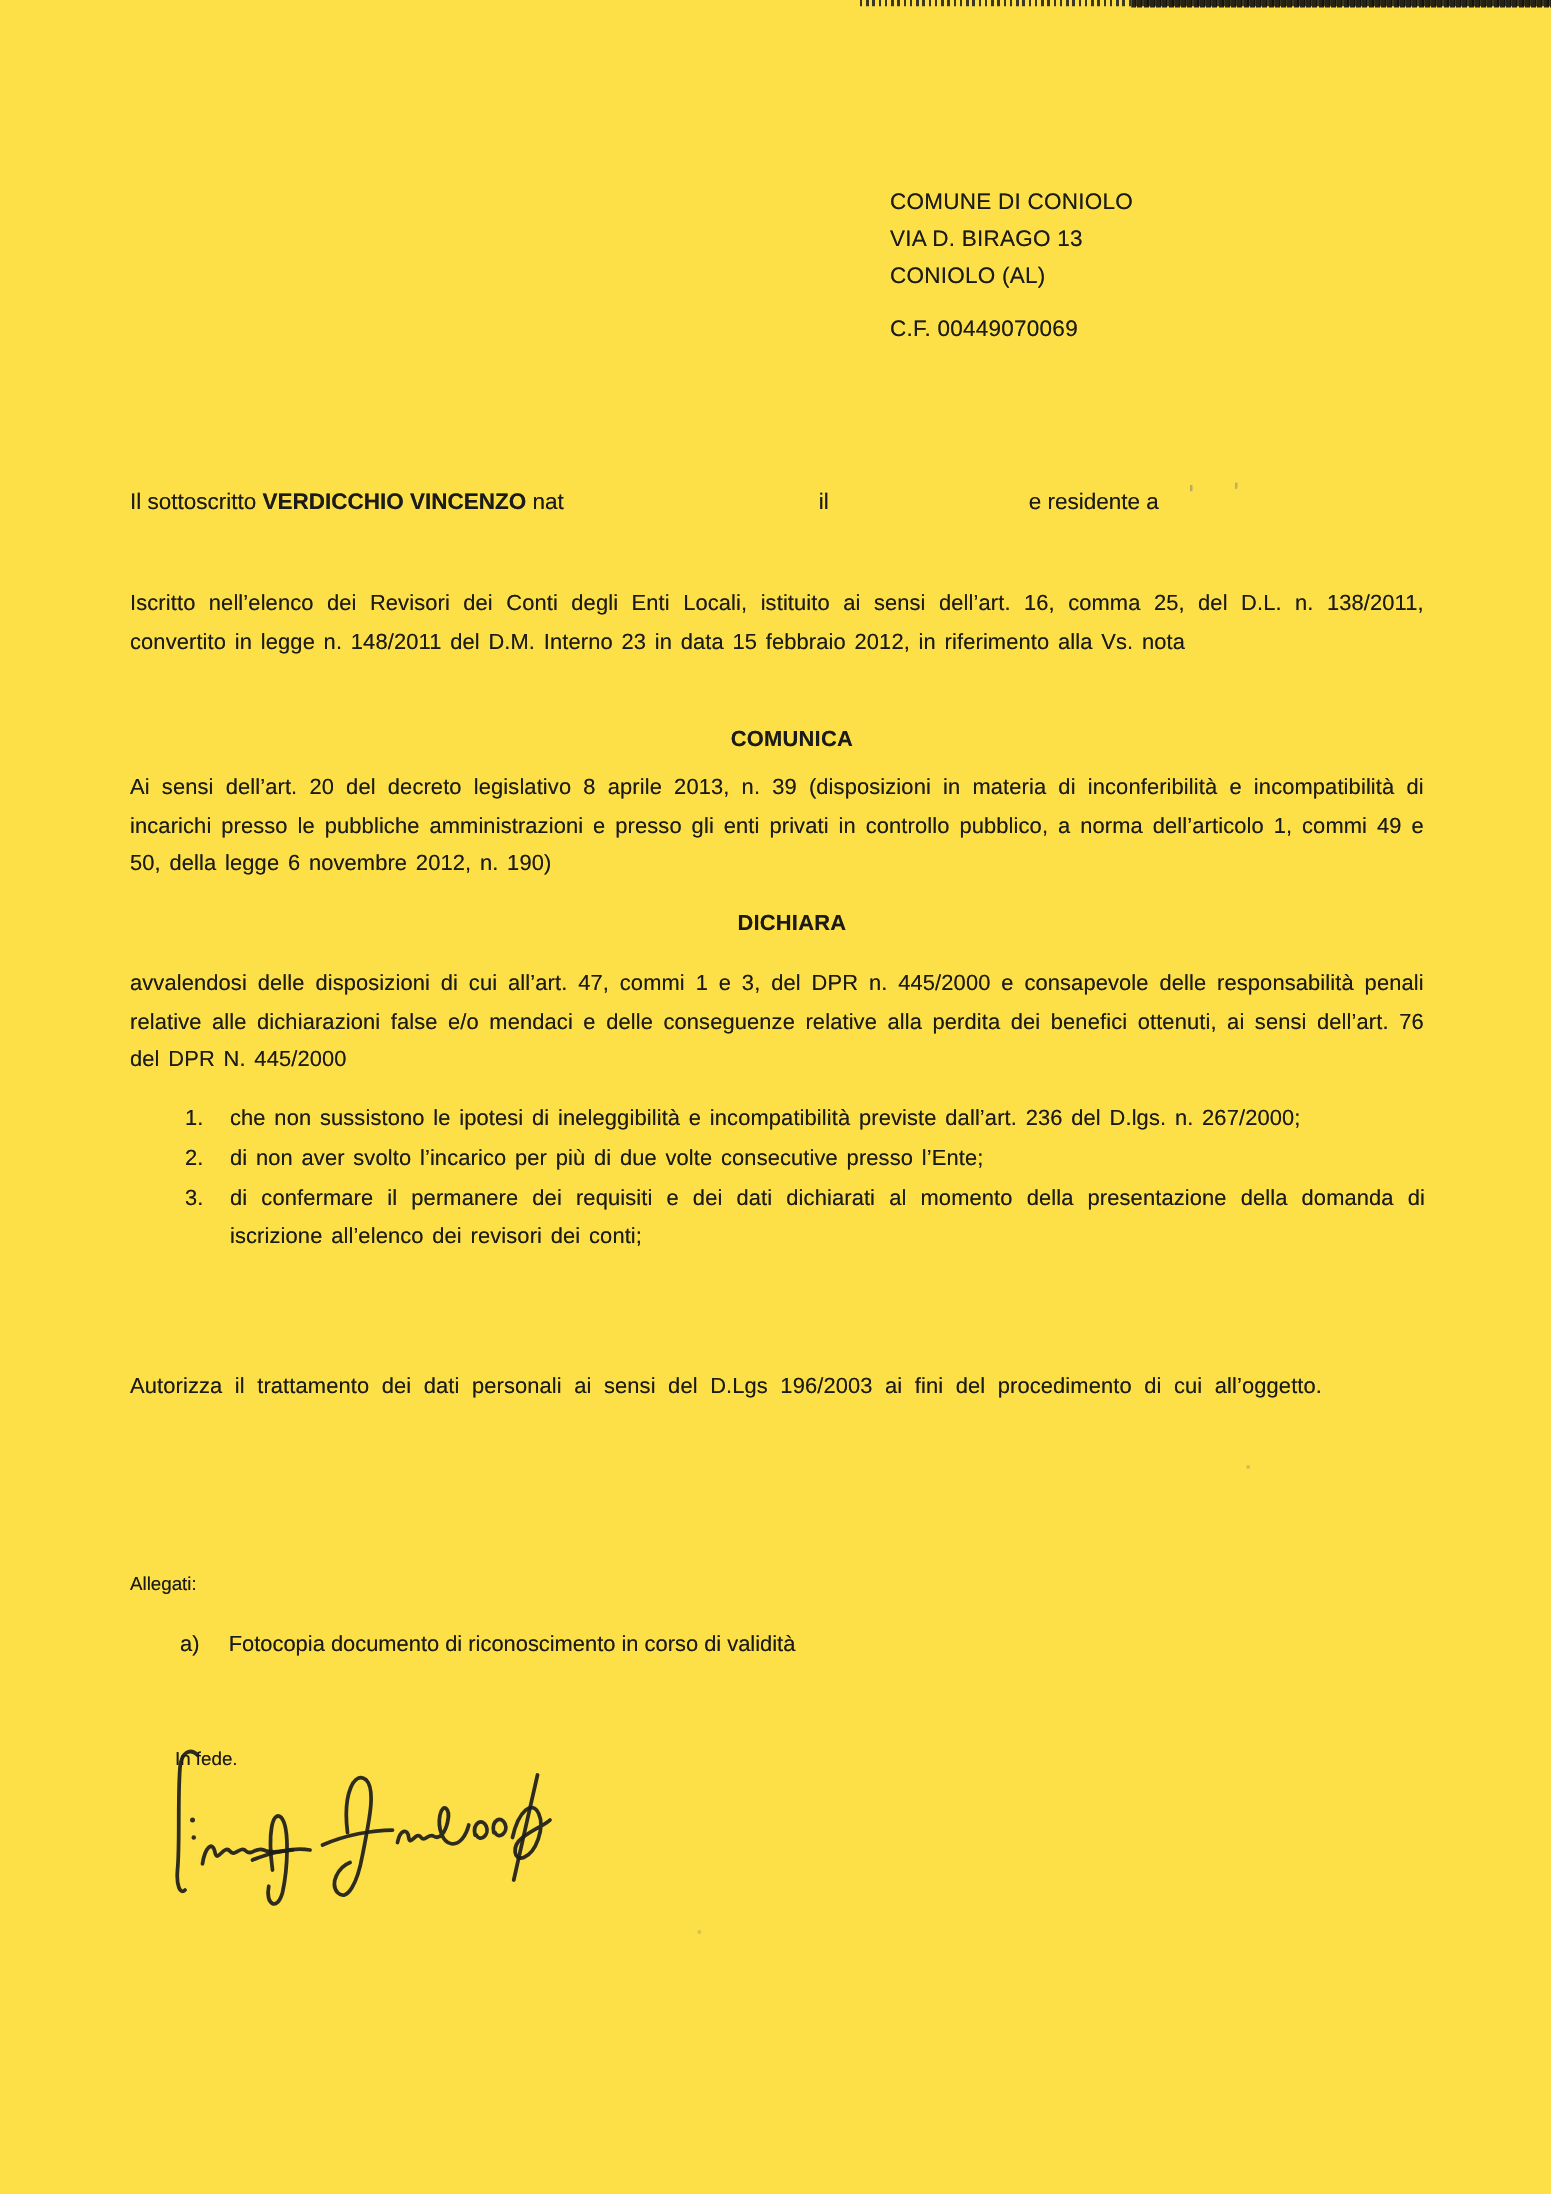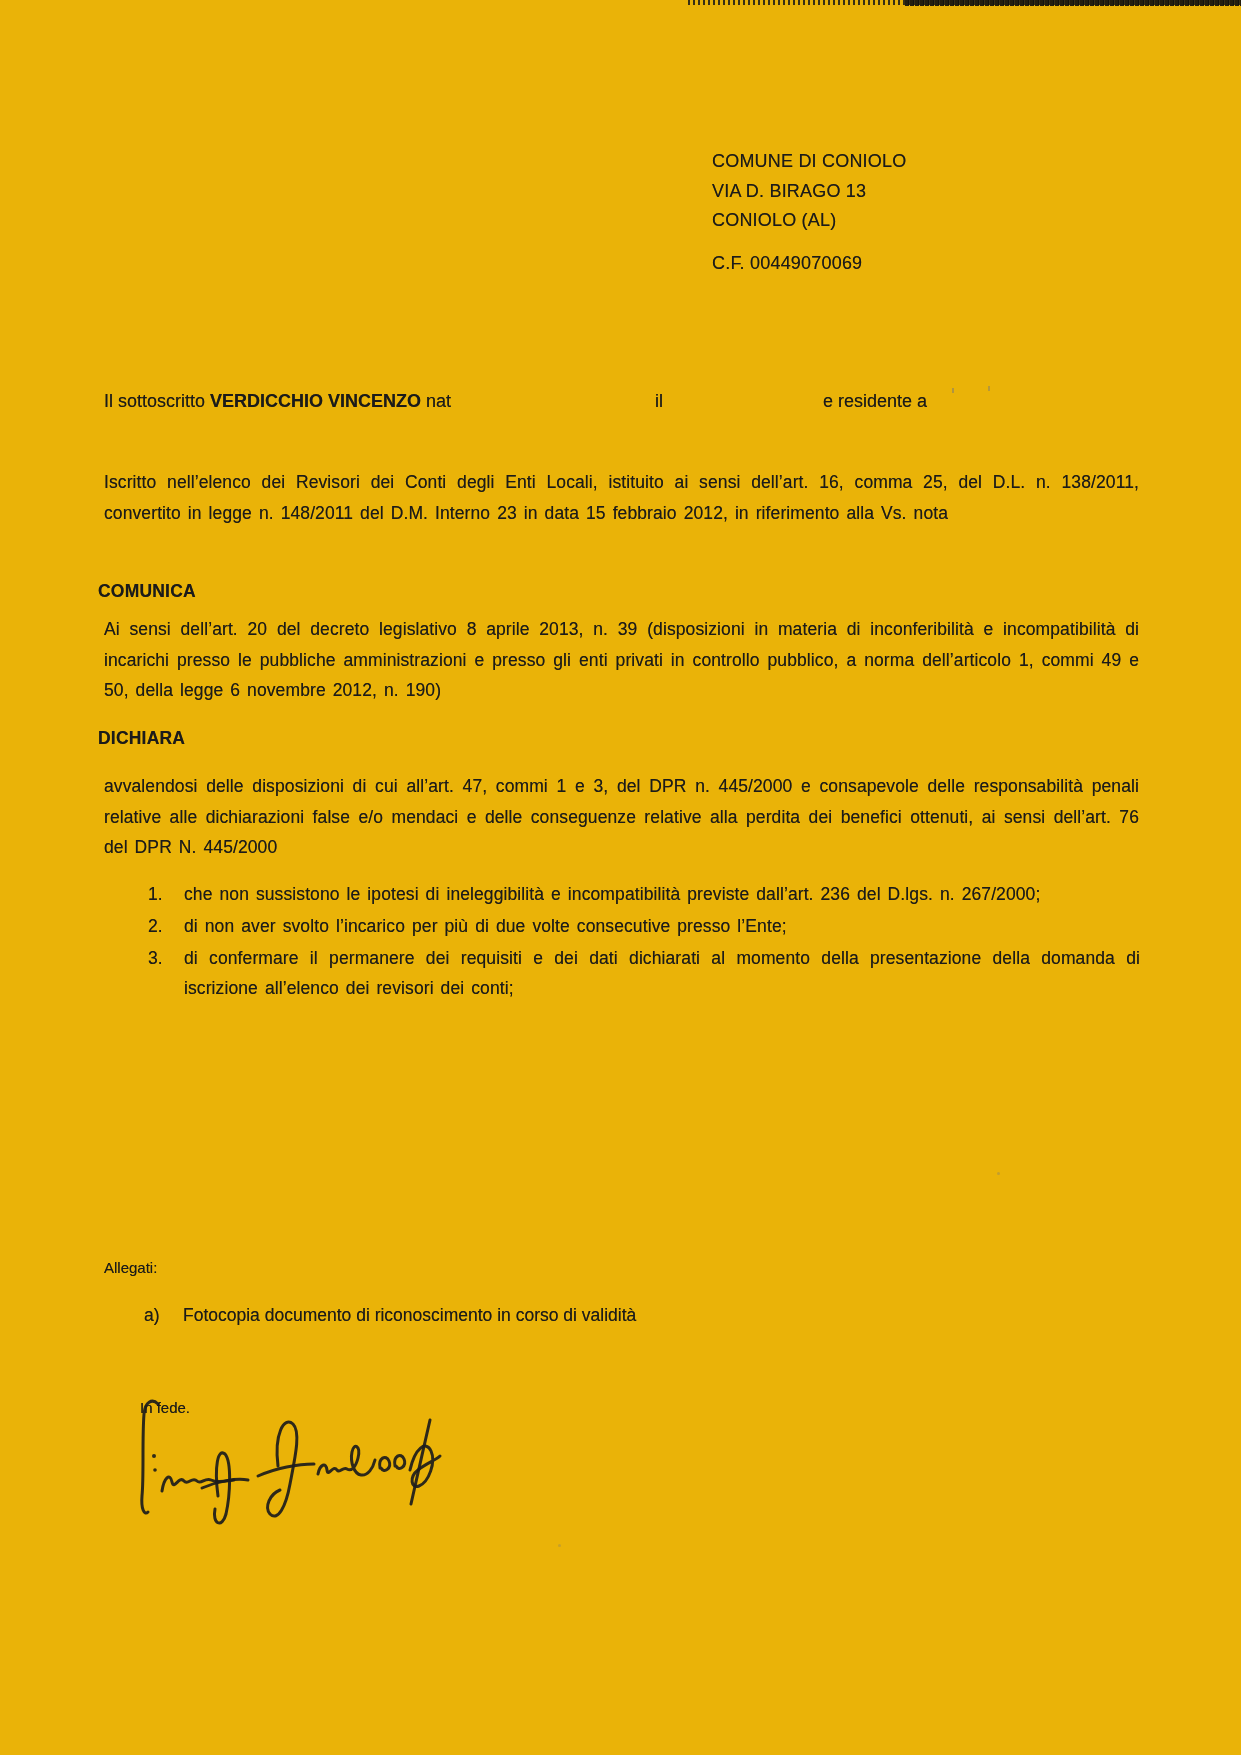--- a/index.html
+++ b/index.html
@@ -1,19 +1,19 @@
 <!DOCTYPE html>
 <html><head>
 <meta charset="utf-8">
 <style>
   html,body{margin:0;padding:0;background:#e8e8e8;}
   .page{
     position:relative;
     width:1241px;height:1755px;
-    background:#eab308;
+    background:#fde047;
     font-family:"Liberation Sans", sans-serif;
     color:#1b1b1b;
     overflow:hidden;
     margin:0 auto;
     text-shadow:0 0 .4px rgba(10,10,10,.55);
   }
   .abs{position:absolute;top:0;text-align:right;}
   .b{font-weight:bold;}
   
   .artifact-dots{
@@ -37,22 +37,22 @@
   .intro{position:absolute;left:104px;top:386px;font-size:18px;line-height:30px;width:1035px;}
   .intro .gap{margin-right:5px;}
   .intro2{position:absolute;left:104px;top:417px;font-size:17.5px;line-height:30px;width:1035px;height:30px;}
   .para{
     position:absolute;left:104px;width:1035px;margin:0;
     font-size:17.5px;line-height:30.5px;text-align:justify;
     letter-spacing:.1px;word-spacing:2px;
   }
   .para-auth{word-spacing:5px;}
   .heading{
-    position:absolute;left:98px;width:1035px;margin:0;
-    font-size:17.5px;font-weight:bold;text-align:left;letter-spacing:.2px;
+    position:absolute;left:116px;width:1035px;margin:0;
+    font-size:17.5px;font-weight:bold;text-align:center;letter-spacing:.2px;
   }
   .dlist{position:absolute;left:148px;top:879px;width:992px;margin:0;padding:0;list-style:none;font-size:17.5px;line-height:30px;}
   .dlist li{display:flex;margin:0 0 2px 0;}
   .dlist .marker{flex:none;width:36px;}
   .dlist .itext{flex:1;text-align:justify;letter-spacing:.1px;word-spacing:2px;}
   .alleg{position:absolute;left:104px;top:1259px;font-size:15px;}
   .attitem{position:absolute;left:144px;top:1305px;font-size:17.5px;display:flex;width:990px;}
   .attitem .amarker{flex:none;width:39px;}
   .infede{position:absolute;left:140px;top:1399px;font-size:15px;}
   .signature{position:absolute;left:118px;top:1396px;}
@@ -105,20 +105,21 @@
     <li>
       <span class="marker">2.</span>
       <span class="itext">di non aver svolto l’incarico per più di due volte consecutive presso l’Ente;</span>
     </li>
     <li>
       <span class="marker">3.</span>
       <span class="itext">di confermare il permanere dei requisiti e dei dati dichiarati al momento della presentazione della domanda di iscrizione all’elenco dei revisori dei conti;</span>
     </li>
   </ol>
 
+  <p class="para para-auth" style="top:1093px">Autorizza il trattamento dei dati personali ai sensi del D.Lgs 196/2003 ai fini del procedimento di cui all’oggetto.</p>
 
   <div class="alleg">Allegati:</div>
 
   <div class="attitem">
     <span class="amarker">a)</span>
     <span>Fotocopia documento di riconoscimento in corso di validità</span>
   </div>
 
   <div class="infede">In fede.</div>
 

